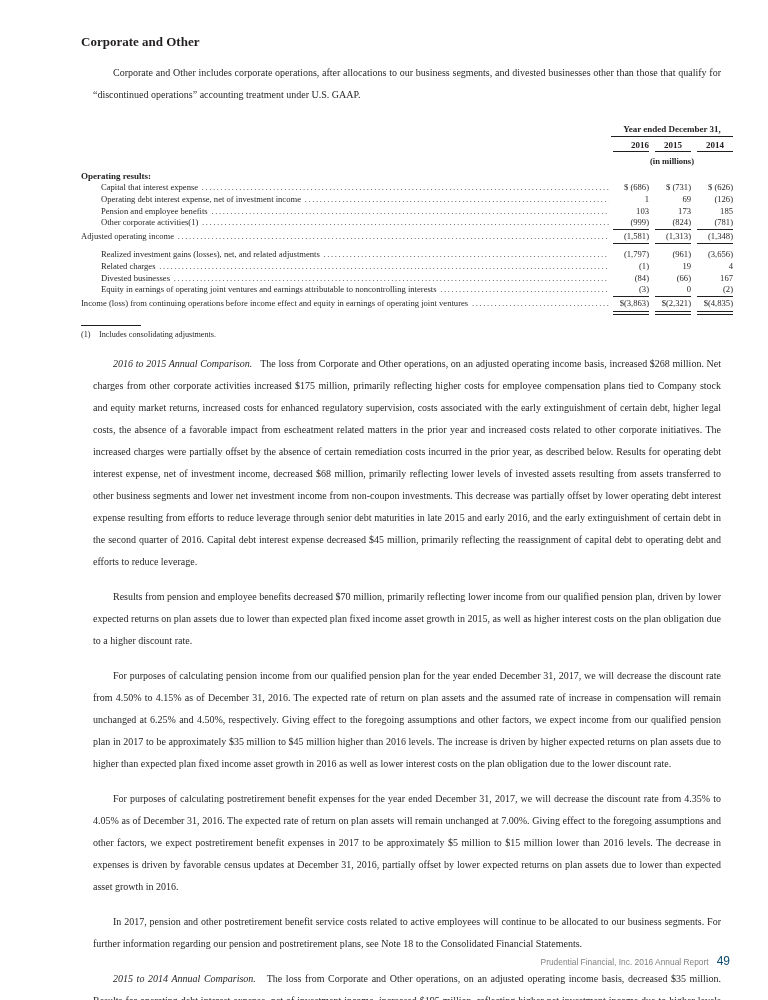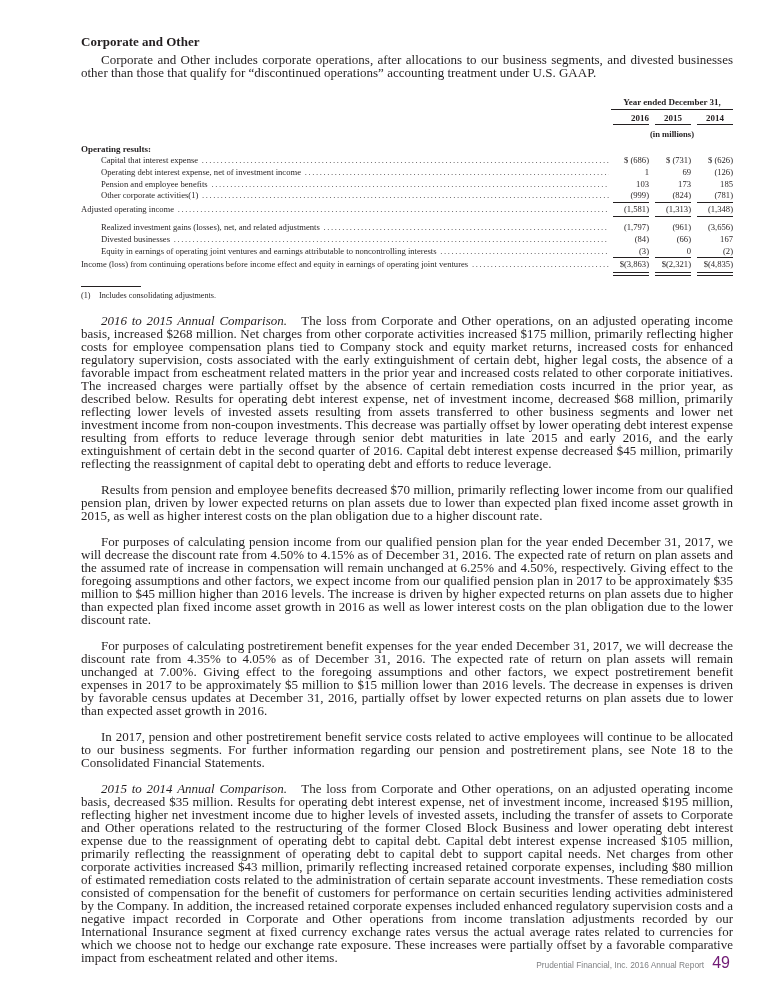--- a/index.html
+++ b/index.html
@@ -1,20 +1,20 @@
 <!DOCTYPE html>
 <html><head>
 <meta charset="utf-8">
 <style>
   html, body { margin: 0; padding: 0; background: #ffffff; }
   body { width: 768px; height: 1000px; position: relative; overflow: hidden; color: #231f20;
          font-family: "Liberation Serif", "DejaVu Serif", serif; }
   .page { position: absolute; left: 81px; top: 34px; width: 652px; }
   h1 { font-size: 13px; font-weight: bold; margin: 0 0 3px 0; line-height: 16px; }
-  p { margin: 0; font-size: 13px; line-height: 13px; text-align: justify; text-indent: 20px; }
+  p { margin: 12px; font-size: 10px; line-height: 22px; text-align: justify; text-indent: 20px; }
   .intro { margin-bottom: 18px; }
 
   
   .tbl { position: relative; width: 652px; font-size: 8.6px; }
   .tbl-head { position: relative; height: 46px; }
   .yr-caption { position: absolute; left: 530px; width: 122px; top: 0; text-align: center; font-weight: bold; font-size: 9px;
                 border-bottom: 1px solid #231f20; padding-bottom: 2px; white-space: nowrap; }
   .yr-col { position: absolute; top: 16px; font-weight: bold; font-size: 9px; text-align: center; border-bottom: 1px solid #231f20; padding-bottom: 1px; }
   .units { position: absolute; left: 530px; width: 122px; top: 32px; text-align: center; font-weight: bold; font-size: 8.6px; }
   .row { position: relative; height: 11.8px; line-height: 11.8px; white-space: nowrap; }
@@ -34,21 +34,21 @@
   .r0 { left: 532px; width: 36px; } .r1 { left: 574px; width: 36px; } .r2 { left: 616px; width: 36px; }
 
   .fn-rule { width: 60px; border-top: 1px solid #231f20; margin: 10px 0 3px 0; }
   .footnote { font-size: 8.2px; line-height: 12px; margin-bottom: 12px; }
   .fn-mark { display: inline-block; width: 18px; }
   .para { margin-bottom: 13px; }
   .lead { font-style: italic; }
 
   .footer { position: absolute; right: 38px; top: 954px; font-family: "Liberation Sans", "DejaVu Sans", sans-serif;
             color: #808285; font-size: 8.4px; white-space: nowrap; }
-  .footer .pg { color: #701a75; font-size: 16px; margin-left: 8px; }
+  .footer .pg { color: #0c4a6e; font-size: 12px; margin-left: 8px; }
 </style>
 </head>
 <body>
 
 <div class="page">
   <h1>Corporate and Other</h1>
   <p class="intro">Corporate and Other includes corporate operations, after allocations to our business segments, and divested businesses other than those that qualify for “discontinued operations” accounting treatment under U.S. GAAP.</p>
 
   <div class="tbl">
     <div class="tbl-head">
@@ -104,20 +104,26 @@
       </div>
     <div class="gap"></div>
 
     <div class="row">
       <div class="lbl ind"><span>Realized investment gains (losses), net, and related adjustments</span><span class="dots"> ........................................................................................................................</span></div>
       <div class="v c0">(1,797)</div>
       <div class="v c1">(961)</div>
       <div class="v c2">(3,656)</div>
     </div>
     <div class="row">
+      <div class="lbl ind"><span>Related charges</span><span class="dots"> ........................................................................................................................</span></div>
+      <div class="v c0">(1)</div>
+      <div class="v c1">19</div>
+      <div class="v c2">4</div>
+    </div>
+    <div class="row">
       <div class="lbl ind"><span>Divested businesses</span><span class="dots"> ........................................................................................................................</span></div>
       <div class="v c0">(84)</div>
       <div class="v c1">(66)</div>
       <div class="v c2">167</div>
     </div>
     <div class="row">
       <div class="lbl ind"><span>Equity in earnings of operating joint ventures and earnings attributable to noncontrolling interests</span><span class="dots"> ........................................................................................................................</span></div>
       <div class="v c0">(3)</div>
       <div class="v c1">0</div>
       <div class="v c2">(2)</div>

